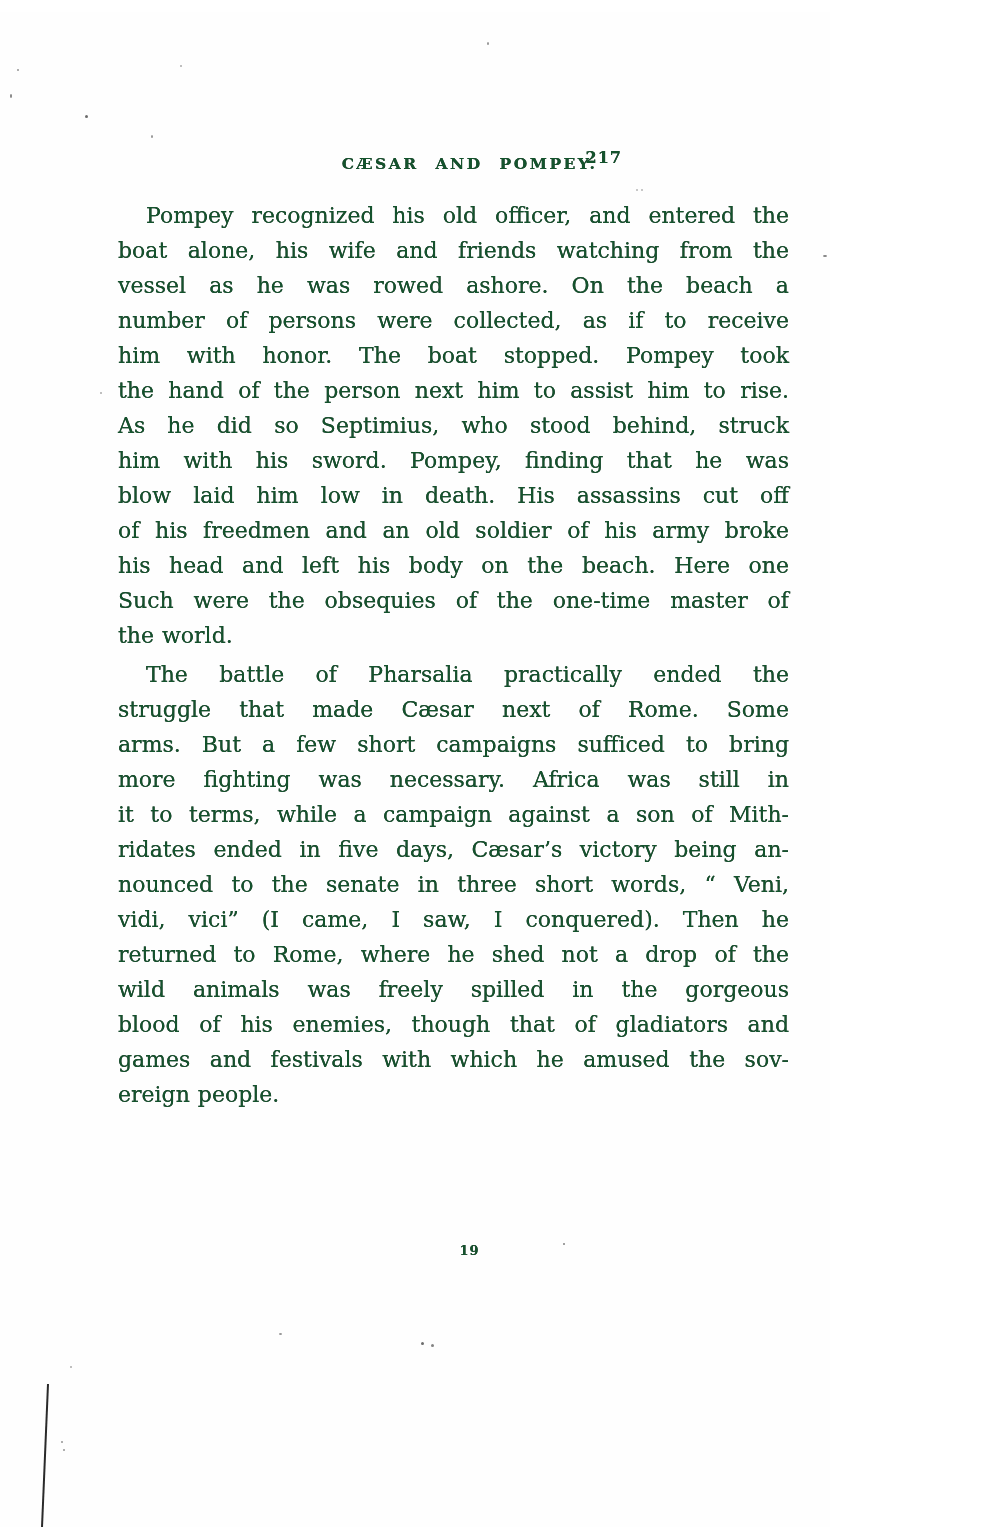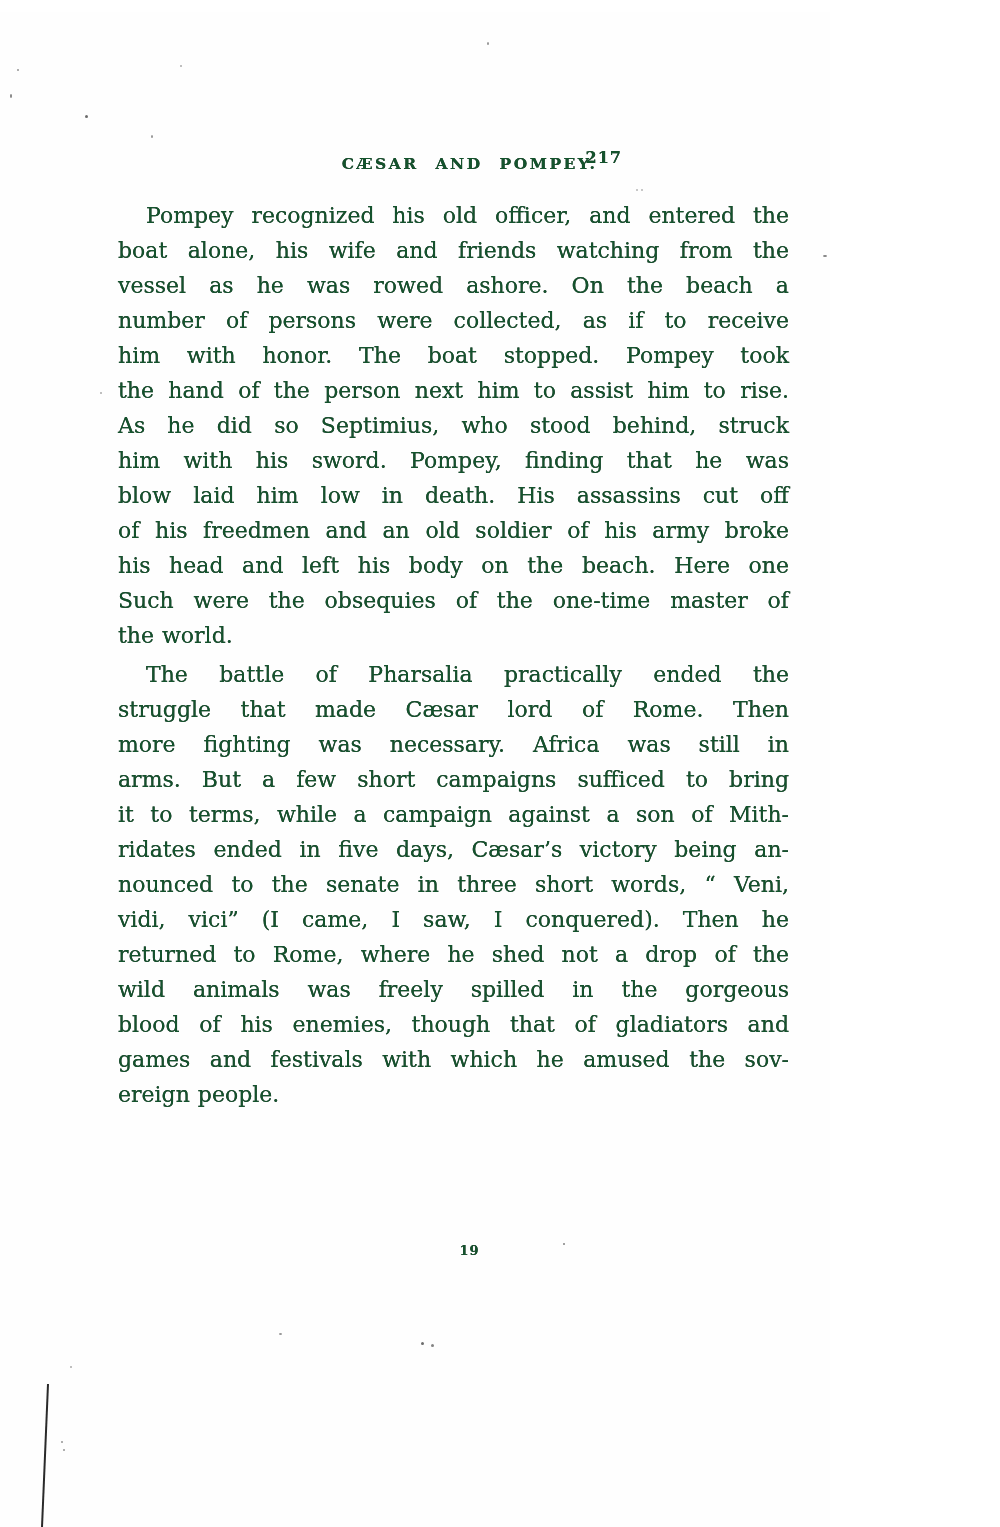--- a/index.html
+++ b/index.html
@@ -97,23 +97,23 @@
         <div class="line">As he did so Septimius, who stood behind, struck</div>
         <div class="line">him with his sword. Pompey, finding that he was</div>
         <div class="line">blow laid him low in death. His assassins cut off</div>
         <div class="line">of his freedmen and an old soldier of his army broke</div>
         <div class="line">his head and left his body on the beach. Here one</div>
         <div class="line">Such were the obsequies of the one-time master of</div>
         <div class="line no-just">the world.</div>
       </div>
     <div class="paragraph">
         <div class="line first">The battle of Pharsalia practically ended the</div>
-        <div class="line">struggle that made Cæsar lord of Rome. Then</div>
+        <div class="line">struggle that made Cæsar next of Rome. Some</div>
+        <div class="line">arms. But a few short campaigns sufficed to bring</div>
         <div class="line">more fighting was necessary. Africa was still in</div>
-        <div class="line">arms. But a few short campaigns sufficed to bring</div>
         <div class="line">it to terms, while a campaign against a son of Mith-</div>
         <div class="line">ridates ended in five days, Cæsar’s victory being an-</div>
         <div class="line">nounced to the senate in three short words, “ Veni,</div>
         <div class="line">vidi, vici” (I came, I saw, I conquered). Then he</div>
         <div class="line">returned to Rome, where he shed not a drop of the</div>
         <div class="line">wild animals was freely spilled in the gorgeous</div>
         <div class="line">blood of his enemies, though that of gladiators and</div>
         <div class="line">games and festivals with which he amused the sov-</div>
         <div class="line no-just">ereign people.</div>
       </div>

